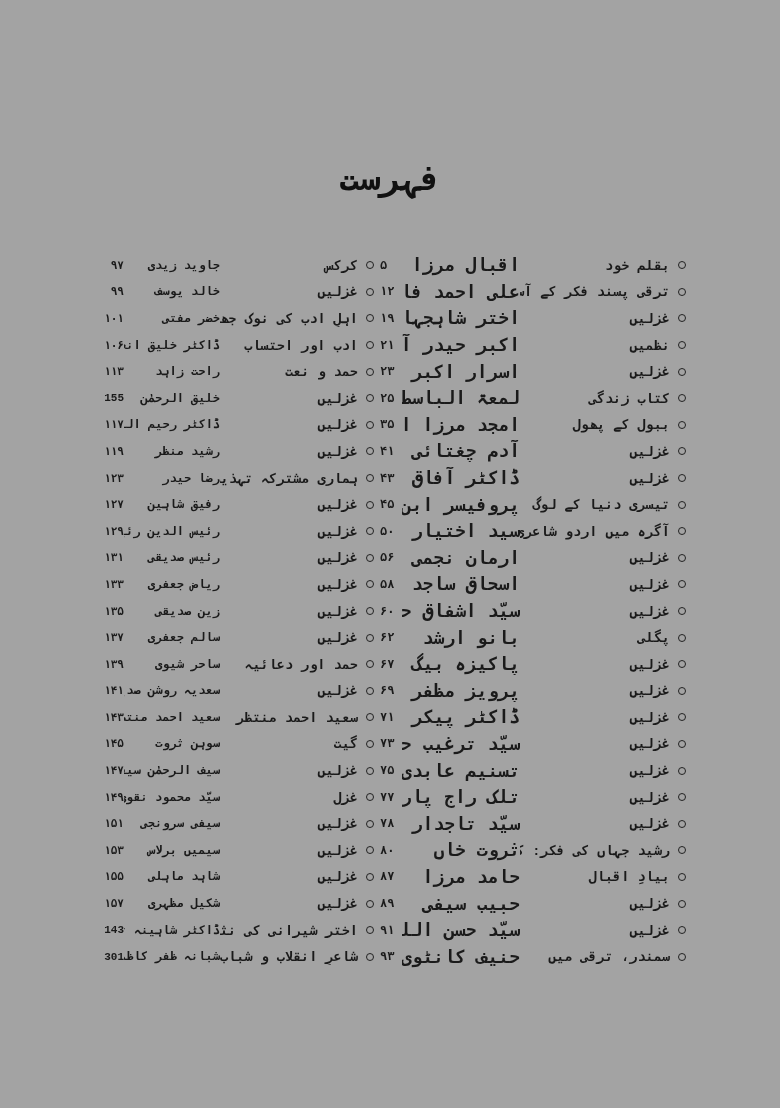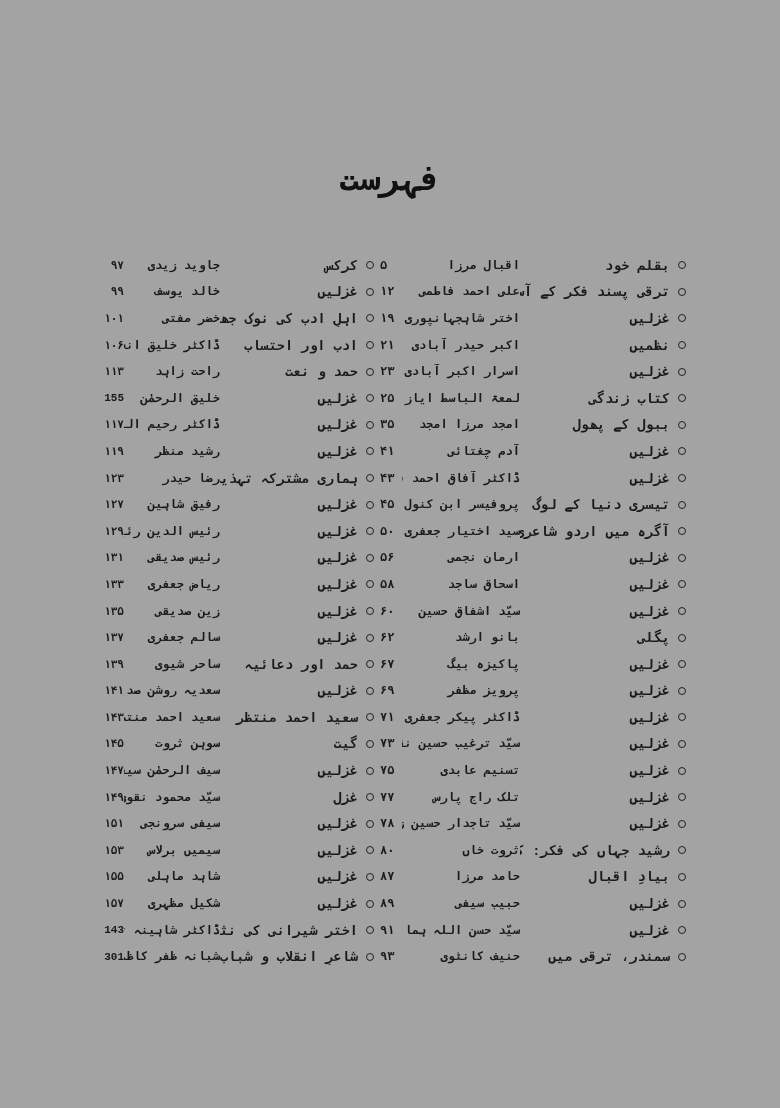--- a/index.html
+++ b/index.html
@@ -21,21 +21,21 @@
   .col.left { width: 280px; }
   .row {
     height: 26.6px; display: flex; flex-direction: row; align-items: center;
     direction: rtl; font-size: 13.5px; font-weight: bold; white-space: nowrap;
   }
   .bullet {
     width: 8px; height: 8px; border: 1.6px solid #222; border-radius: 50%;
     flex: 0 0 auto; margin-left: 8px; box-sizing: border-box;
   }
   .col.right .ttl { width: 150px; overflow: hidden; }
-  .col.right .auth { width: 118px; overflow: hidden; font-size: 12px; }
+  .col.right .auth { width: 118px; overflow: hidden; font-size: 18px; }
   .col.right .pg { width: 22px; text-align: left; font-size: 12px; }
   .col.left .ttl { width: 138px; overflow: hidden; }
   .col.left .auth { width: 96px; overflow: hidden; font-size: 12px; }
   .col.left .pg { width: 28px; text-align: right; font-size: 11px; }
   .col.right .bullet { margin-right: 0; }
   .col.left { padding-right: 6px; }
 </style>
 </head>
 <body>
 

